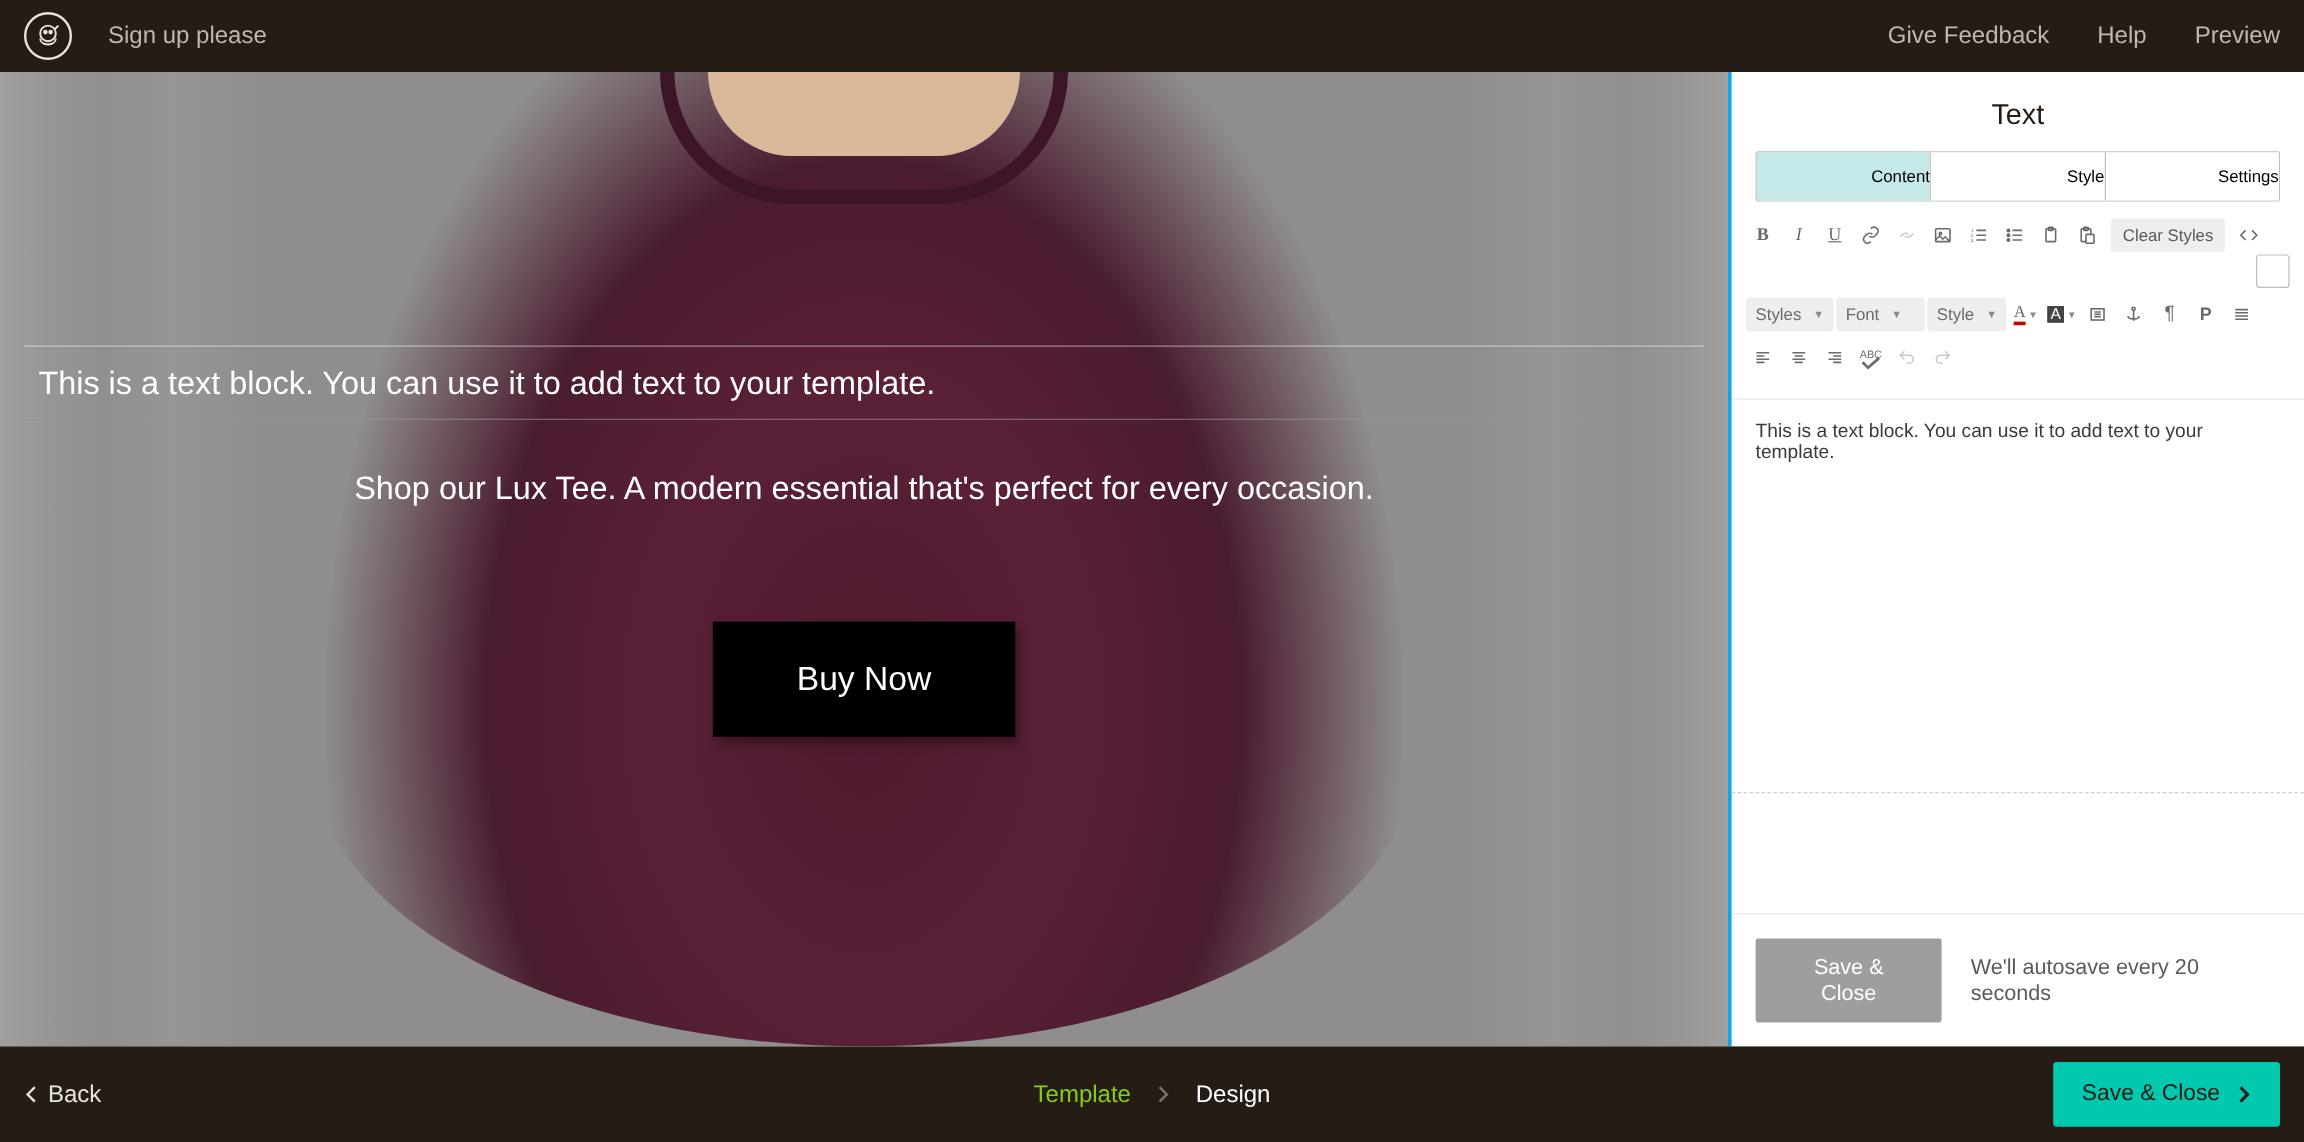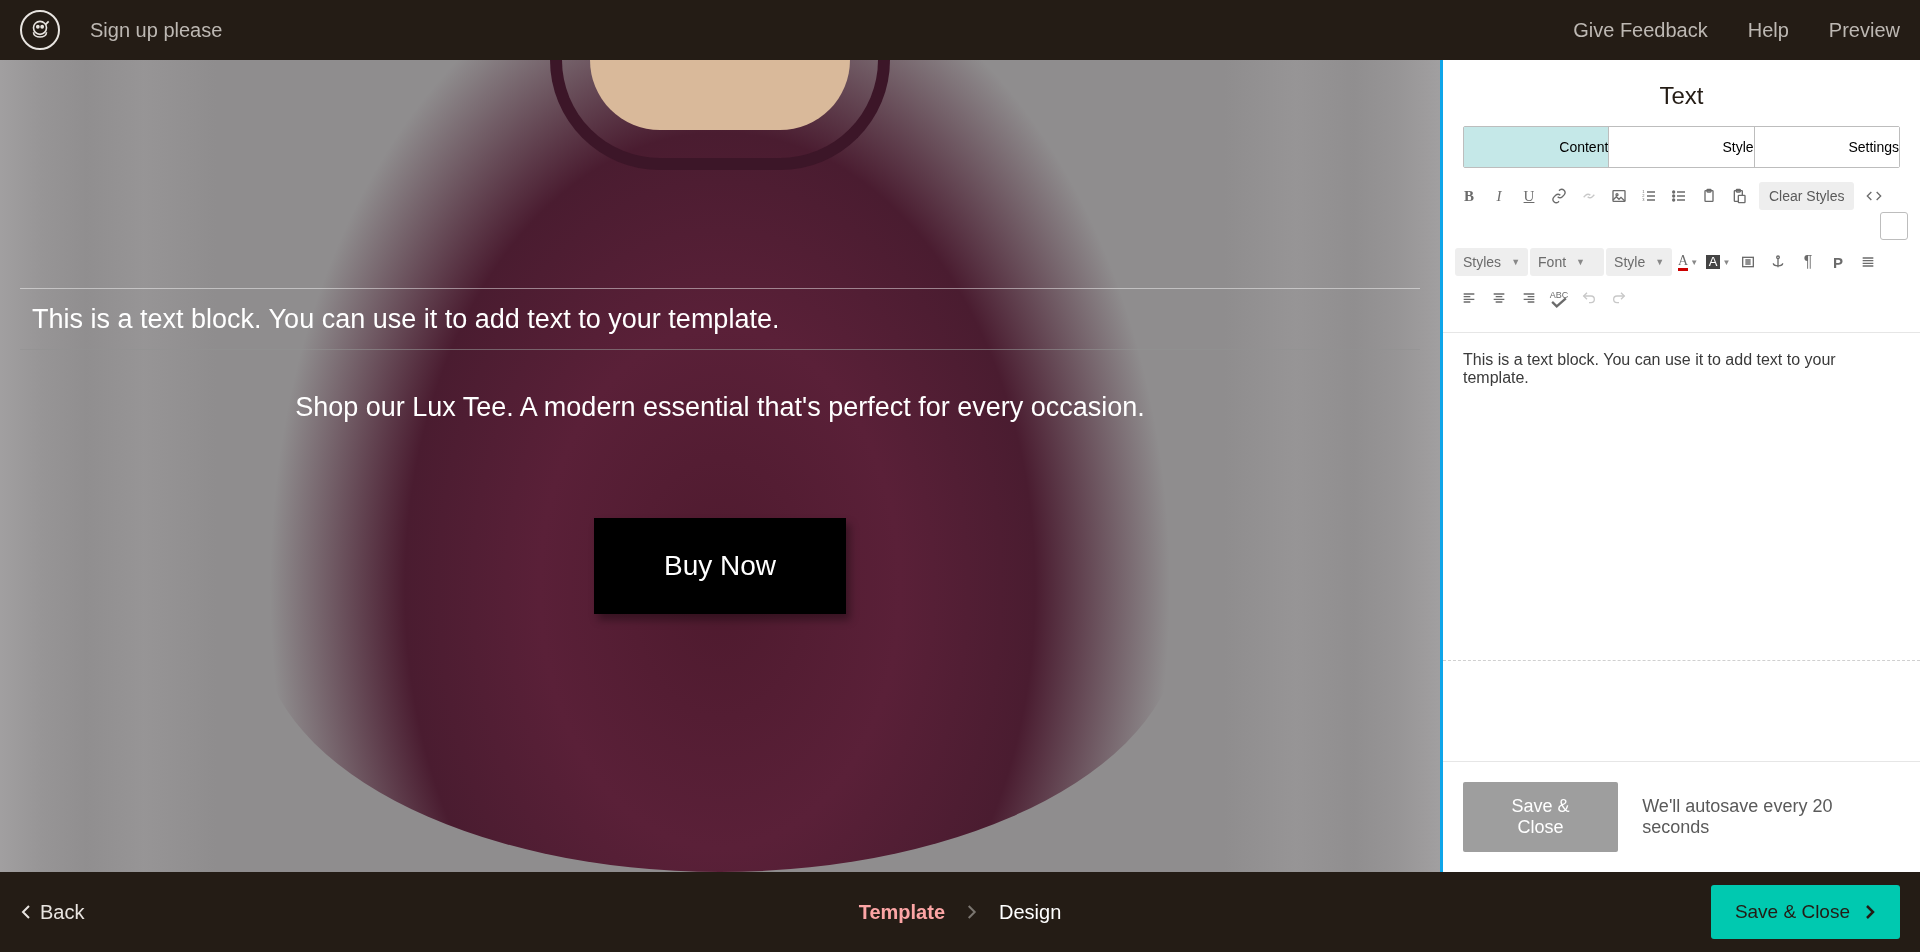--- a/index.html
+++ b/index.html
@@ -63,21 +63,21 @@
 
     .panel-footer { border-top:1px solid #e6e6e6; padding: 20px; display:flex; align-items:center; gap:24px; }
     .save-close-btn { background:#9e9e9e; color:#fff; border:none; padding:14px 24px; font-size:18px; cursor:pointer; border-radius:2px; }
     .autosave { font-size:18px; color:#5a5a5a; }
 
     
     .bottombar { height: 80px; background:#241c15; display:flex; align-items:center; padding:0 20px; color:#fff; }
     .back-link { display:flex; align-items:center; gap:8px; color:#e8e4e0; font-size:20px; cursor:pointer; }
     .bottombar-spacer { flex:1; }
     .breadcrumb { display:flex; align-items:center; gap:22px; font-size:20px; position:absolute; left:50%; transform:translateX(-50%); }
-    .crumb.dim { color:#fca5a5;font-weight:bold; }
+    .crumb.dim { color:#84cc16; }
     .crumb.bright { color:#fff; font-weight:500; }
     .crumb-sep { color:#7a756f; }
     .save-close-primary { background:#00c9b0; color:#241c15; border:none; padding:16px 24px; font-size:19px; border-radius:3px; display:flex; align-items:center; gap:14px; cursor:pointer; font-weight:500; }
 
     .icon { display:inline-flex; align-items:center; justify-content:center; }
   </style>
 </head>
 <body>
 
 <div class="topbar">

